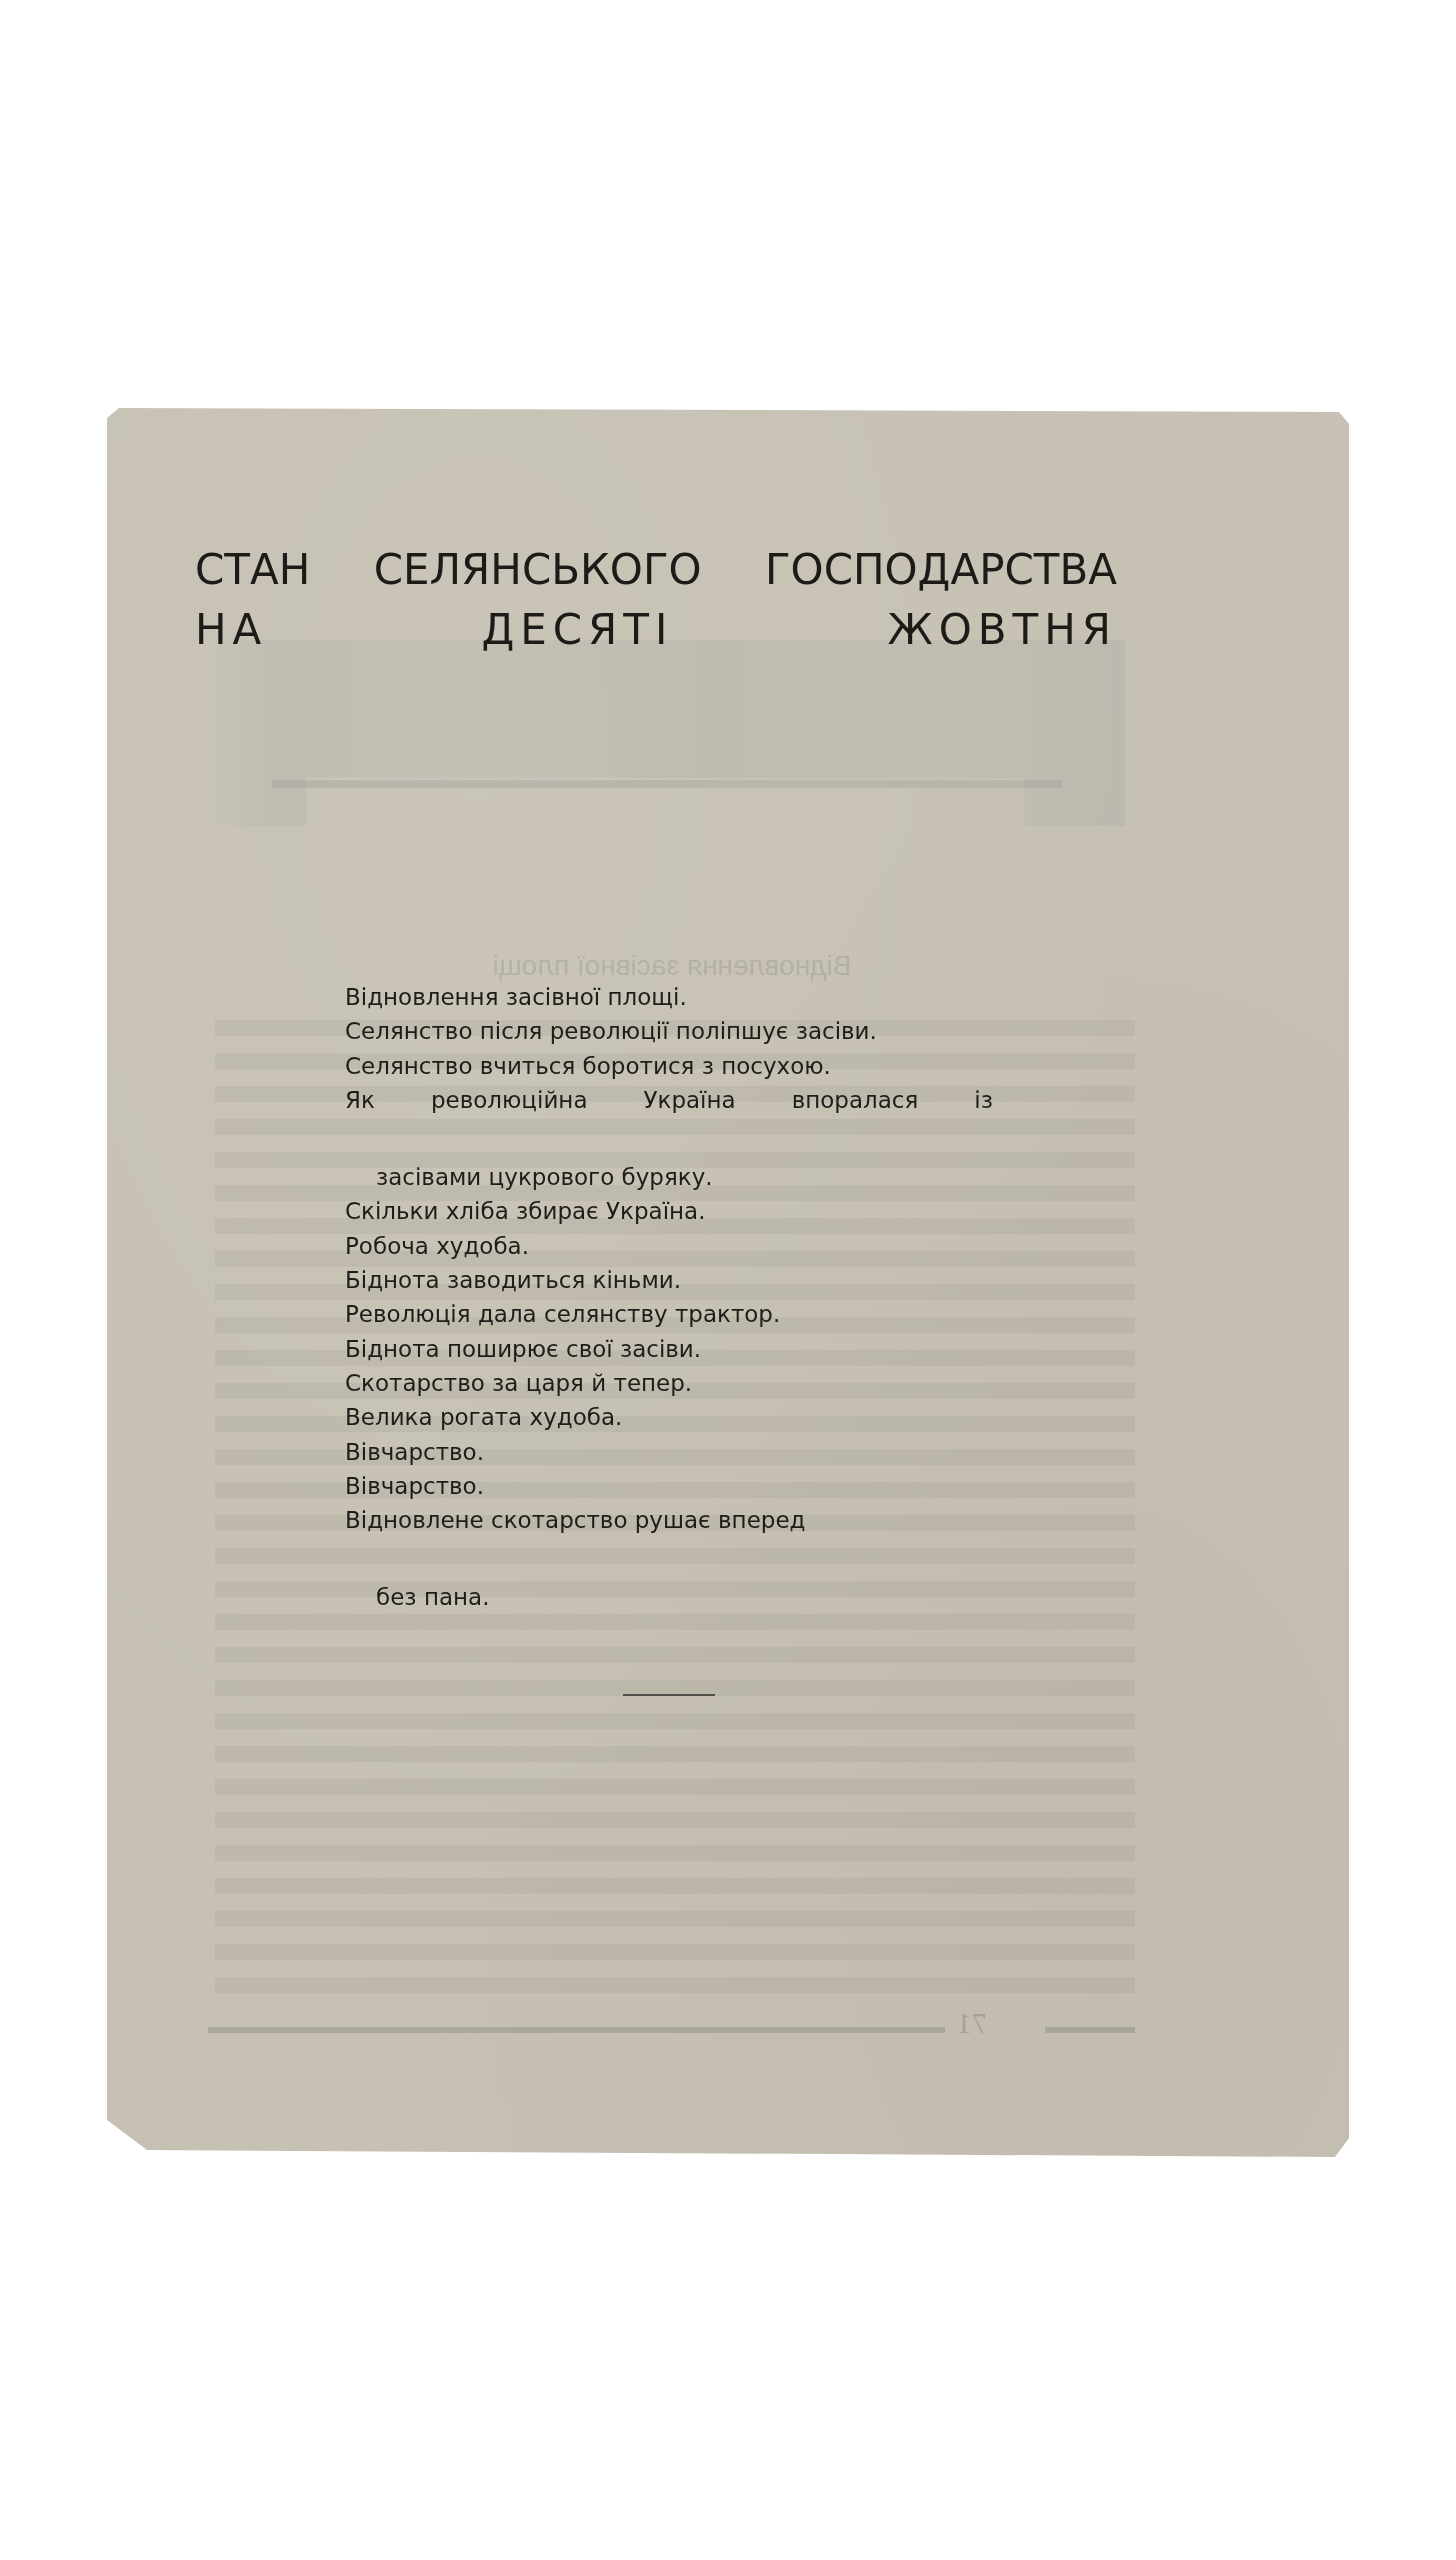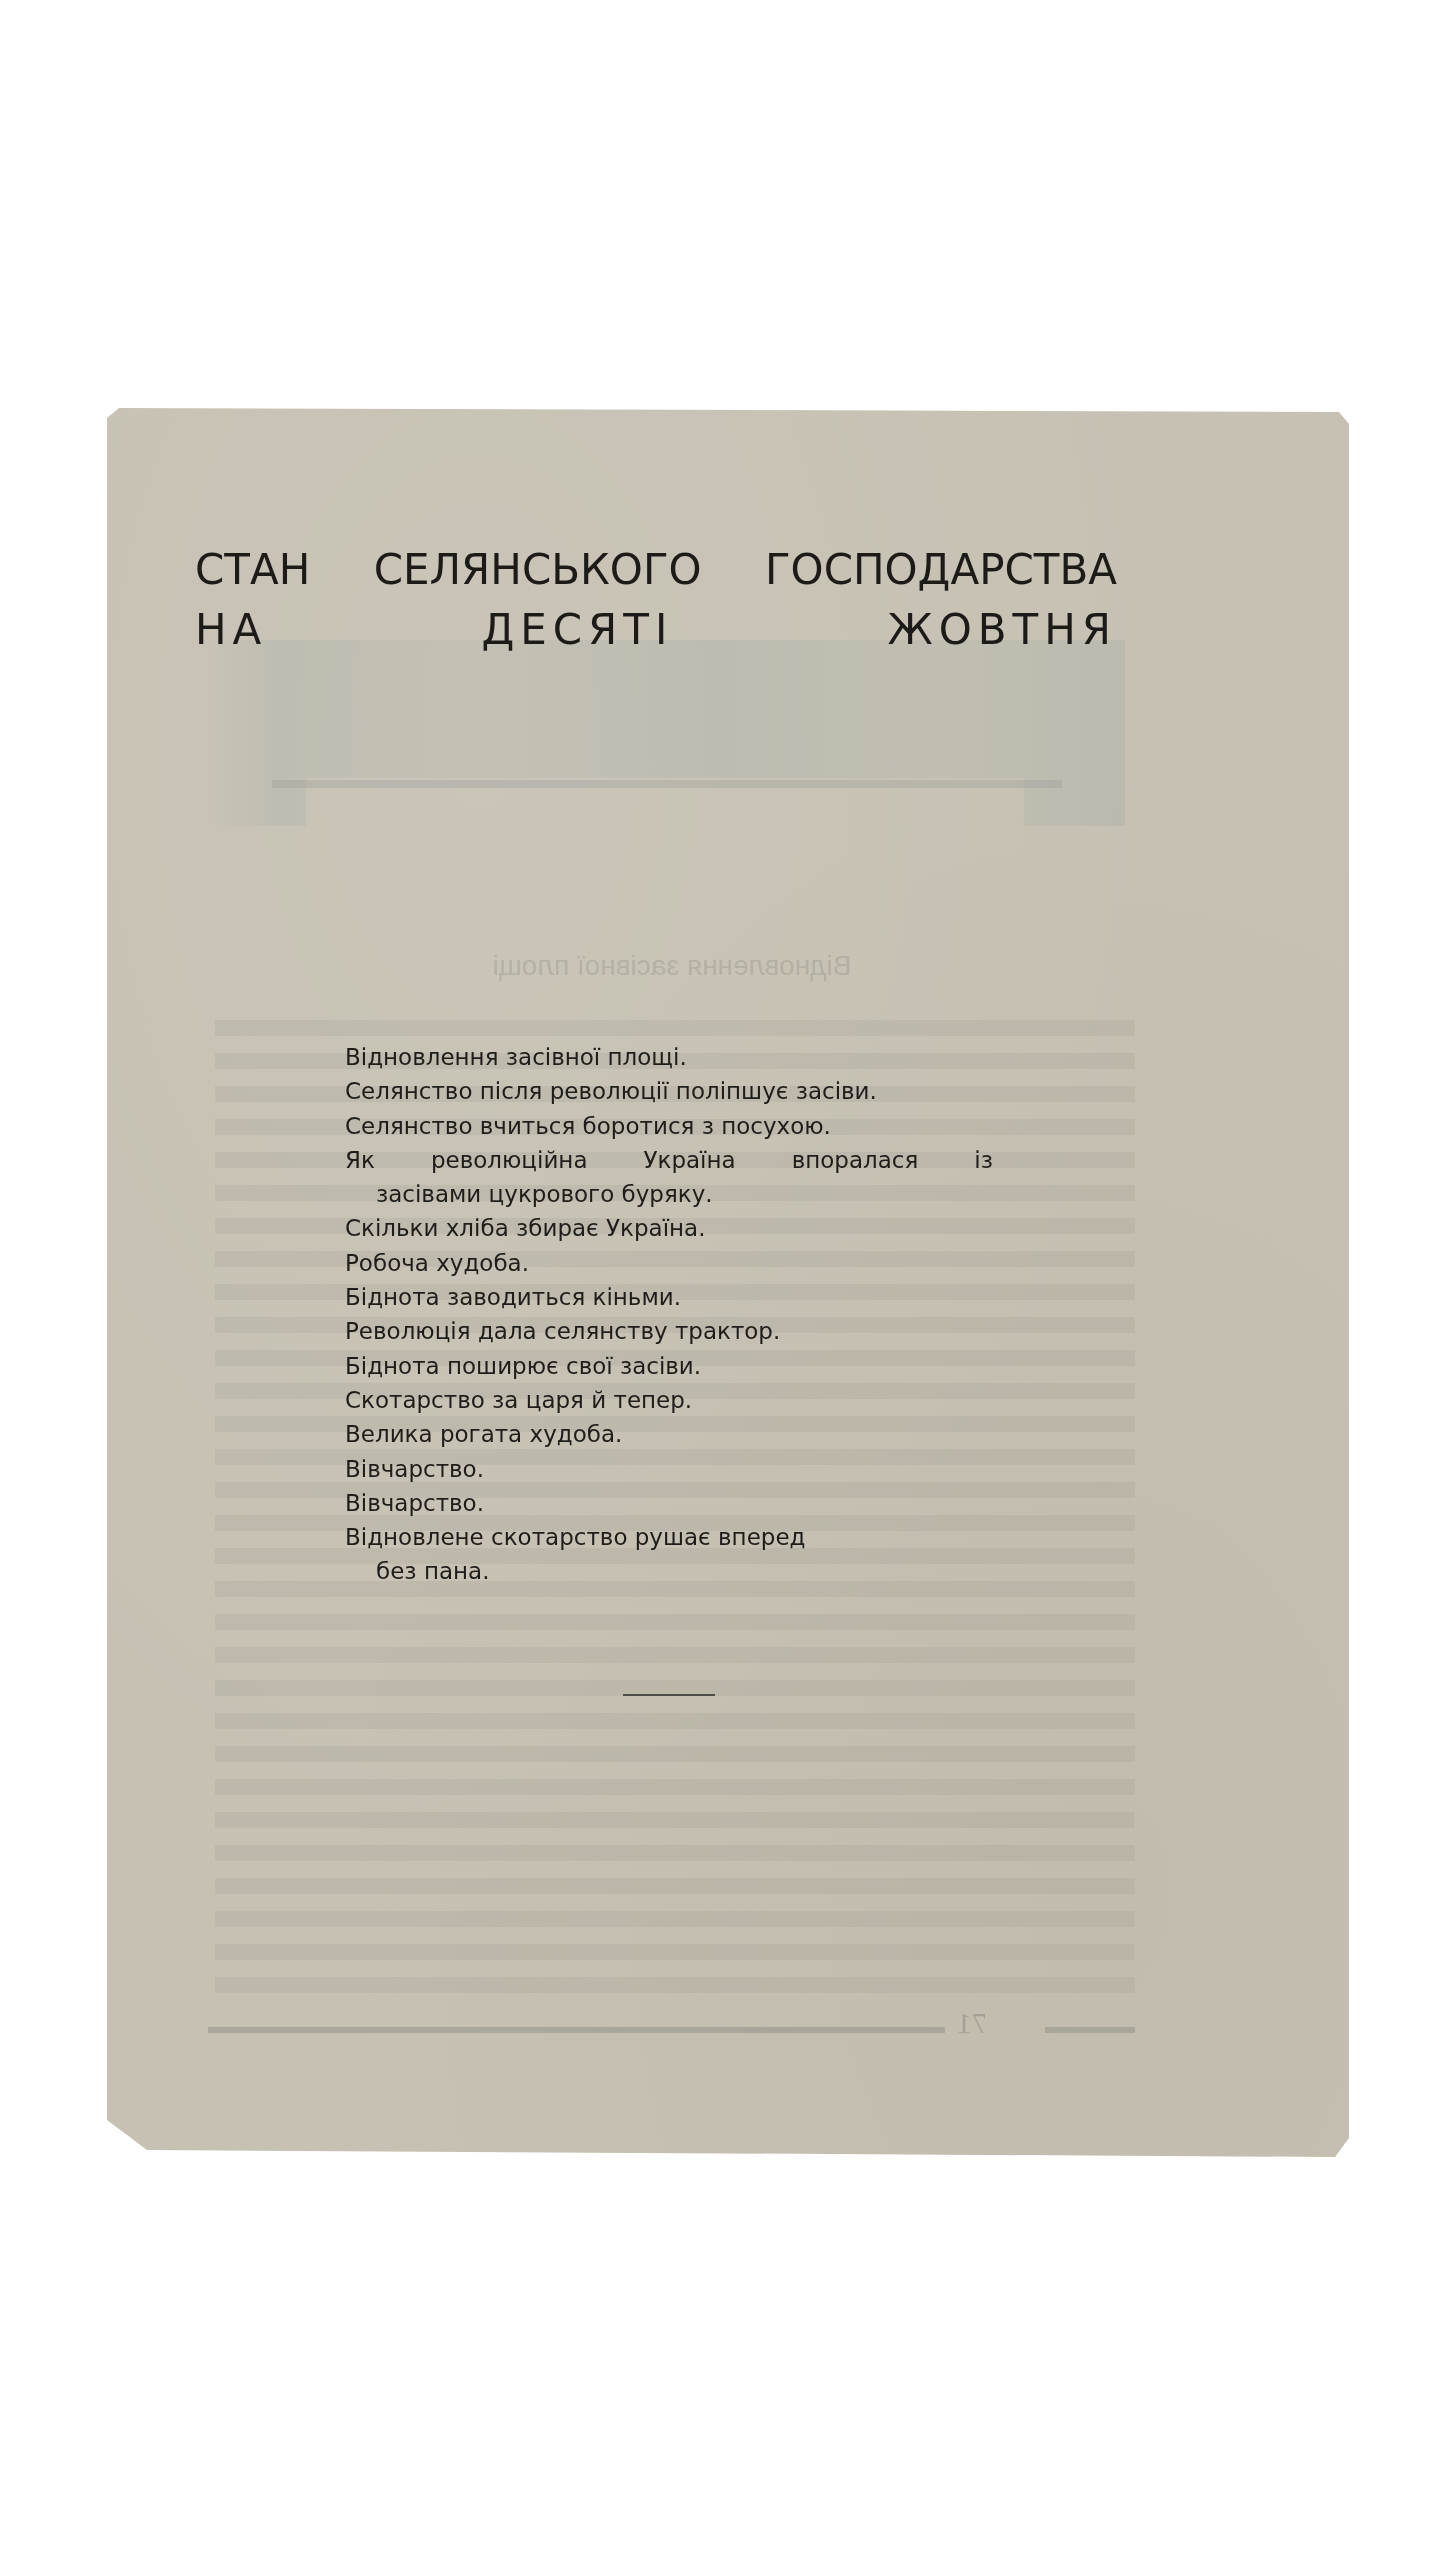--- a/index.html
+++ b/index.html
@@ -106,37 +106,38 @@
     .title-line .word {
       display: inline-block;
       transform-origin: left center;
     }
     .title-line.l1 .word { letter-spacing: 0px; }
     .title-line.l2 .word { letter-spacing: 6px; }
 
     .contents {
       position: absolute;
       left: 238px;
-      top: 632px;
+      top: 572px;
       width: 648px;
       color: #1e1d1a;
       font-family: "DejaVu Sans", sans-serif;
       font-size: 23px;
       line-height: 34.3px;
     }
     .item-line {
       white-space: nowrap;
       height: 34.3px;
     }
     .item-line.justify {
       display: flex;
       justify-content: space-between;
     }
     .item-line.cont {
       padding-left: 31px;
+      margin-top: 43px;
     }
     .rule {
       position: absolute;
       left: 516px;
       top: 1286px;
       width: 92px;
       height: 2px;
       background: #4f4d47;
     }
   </style>

